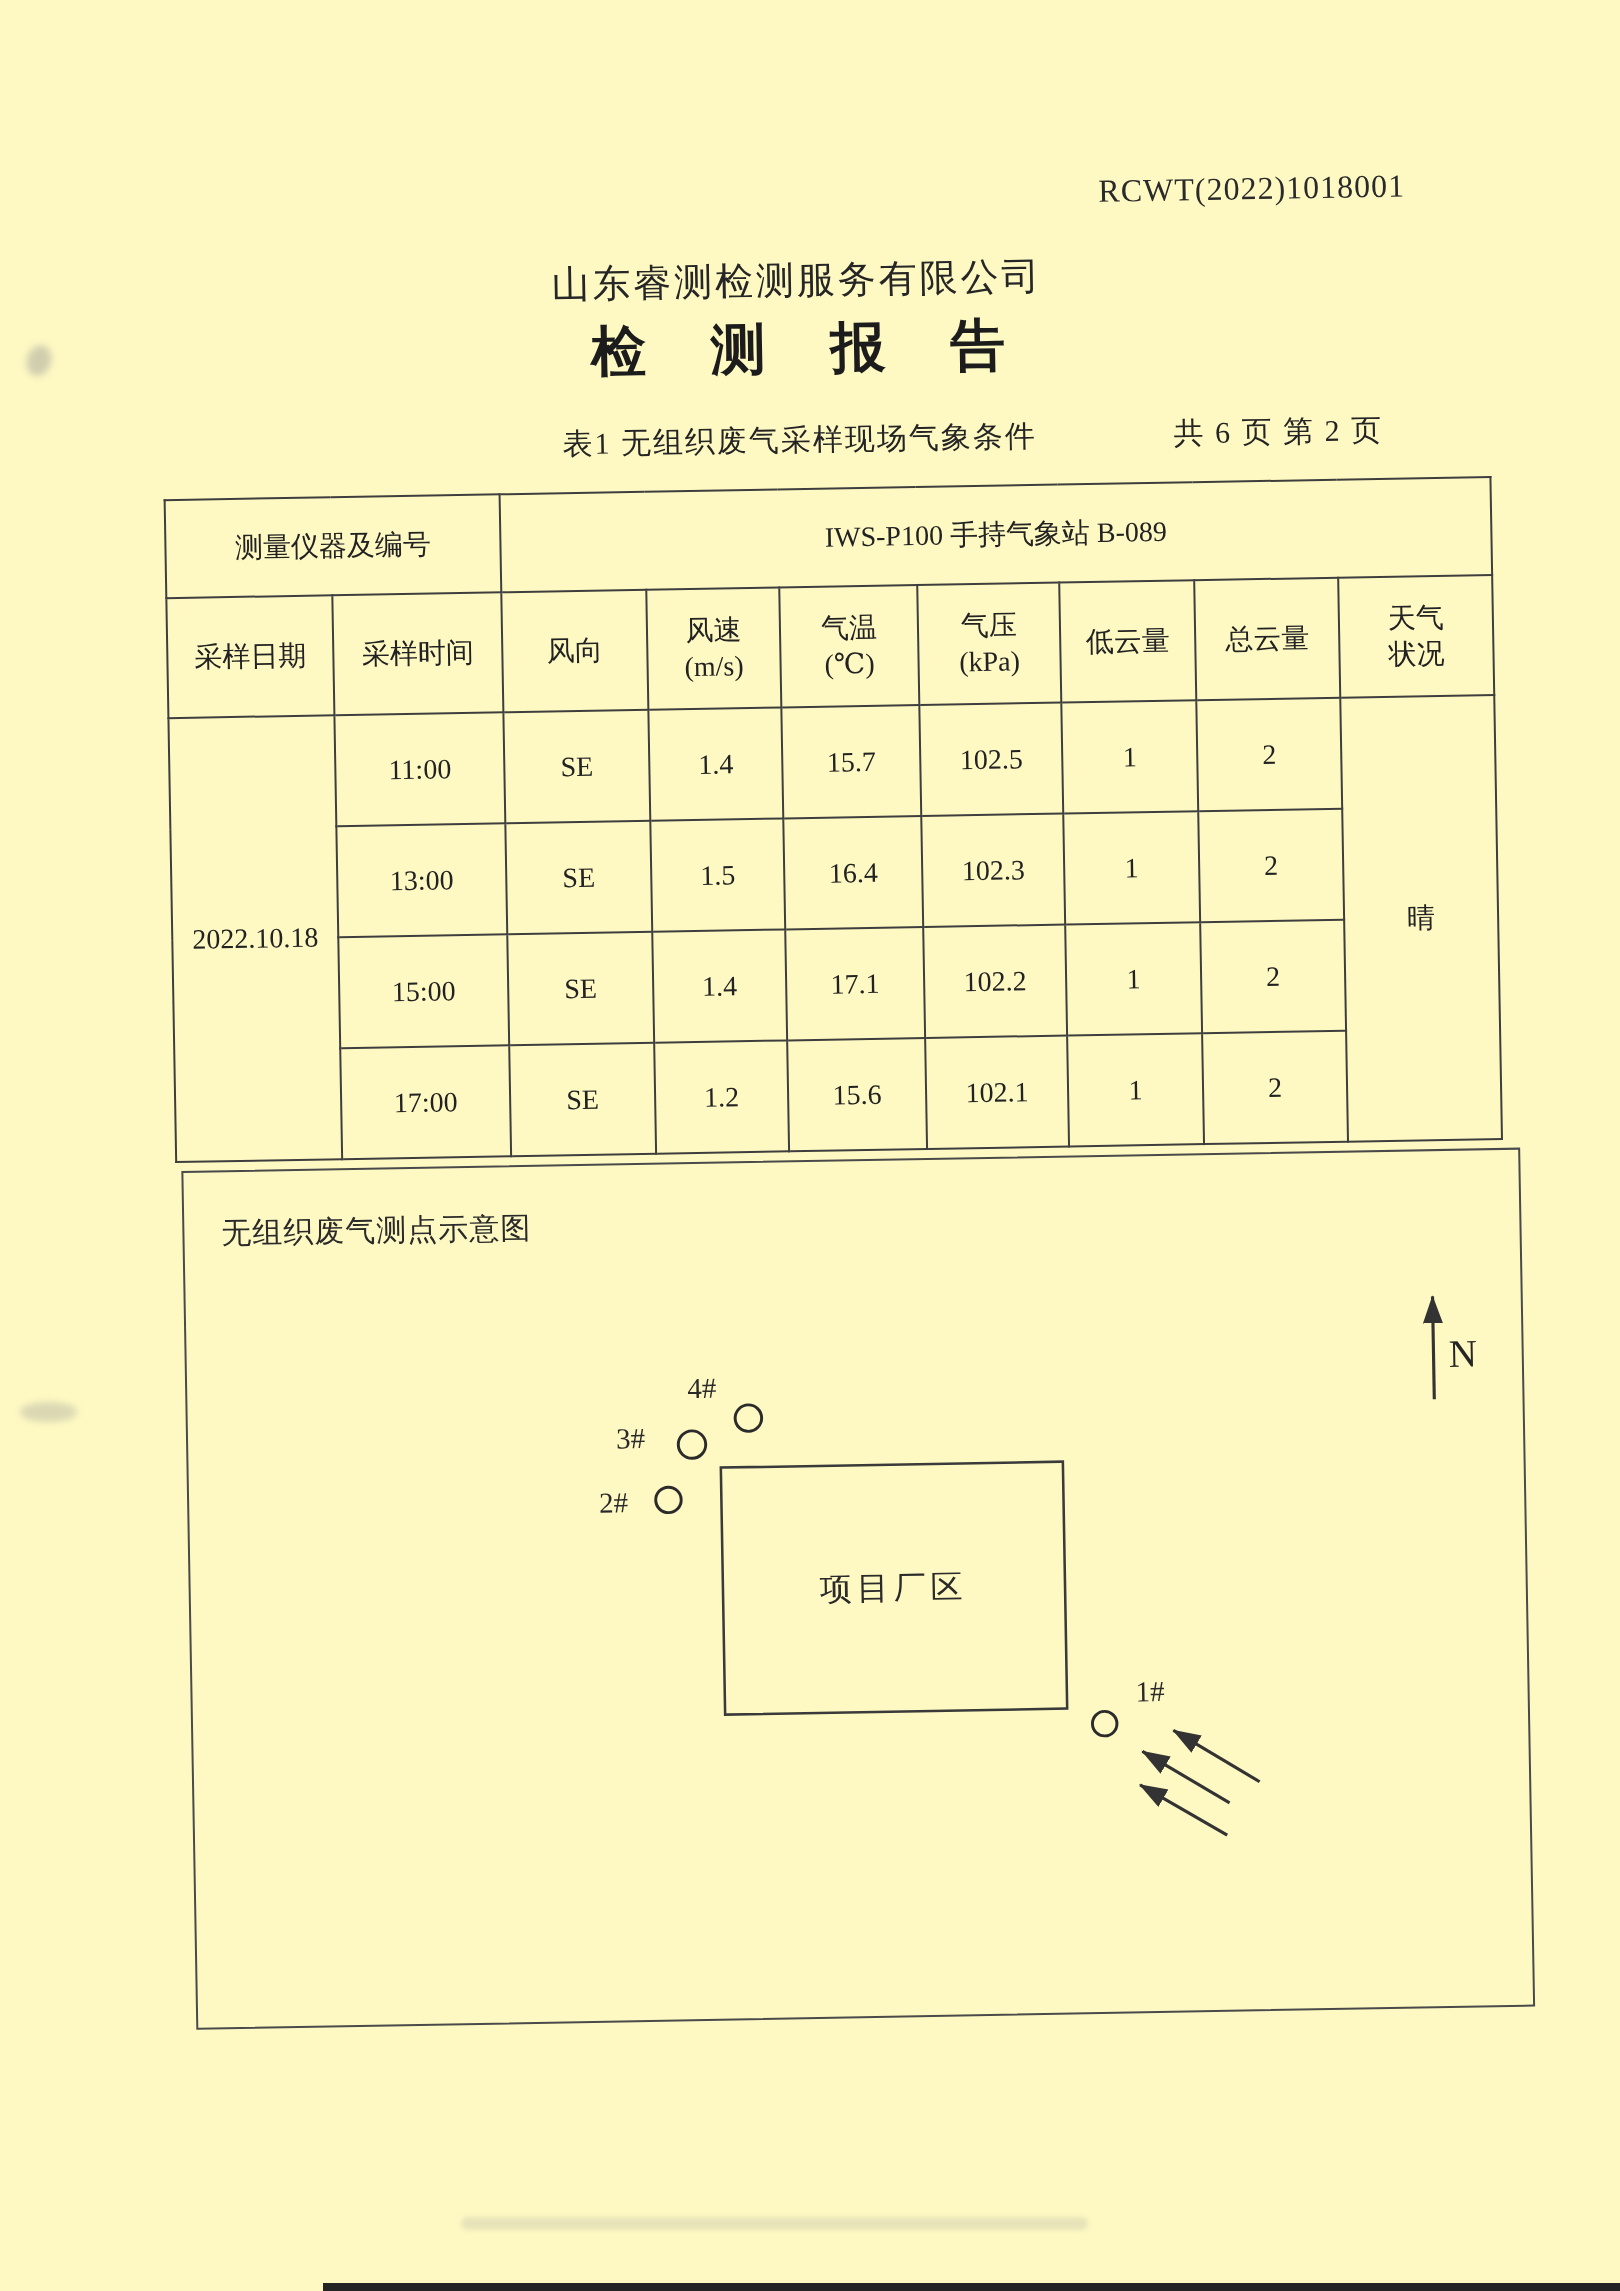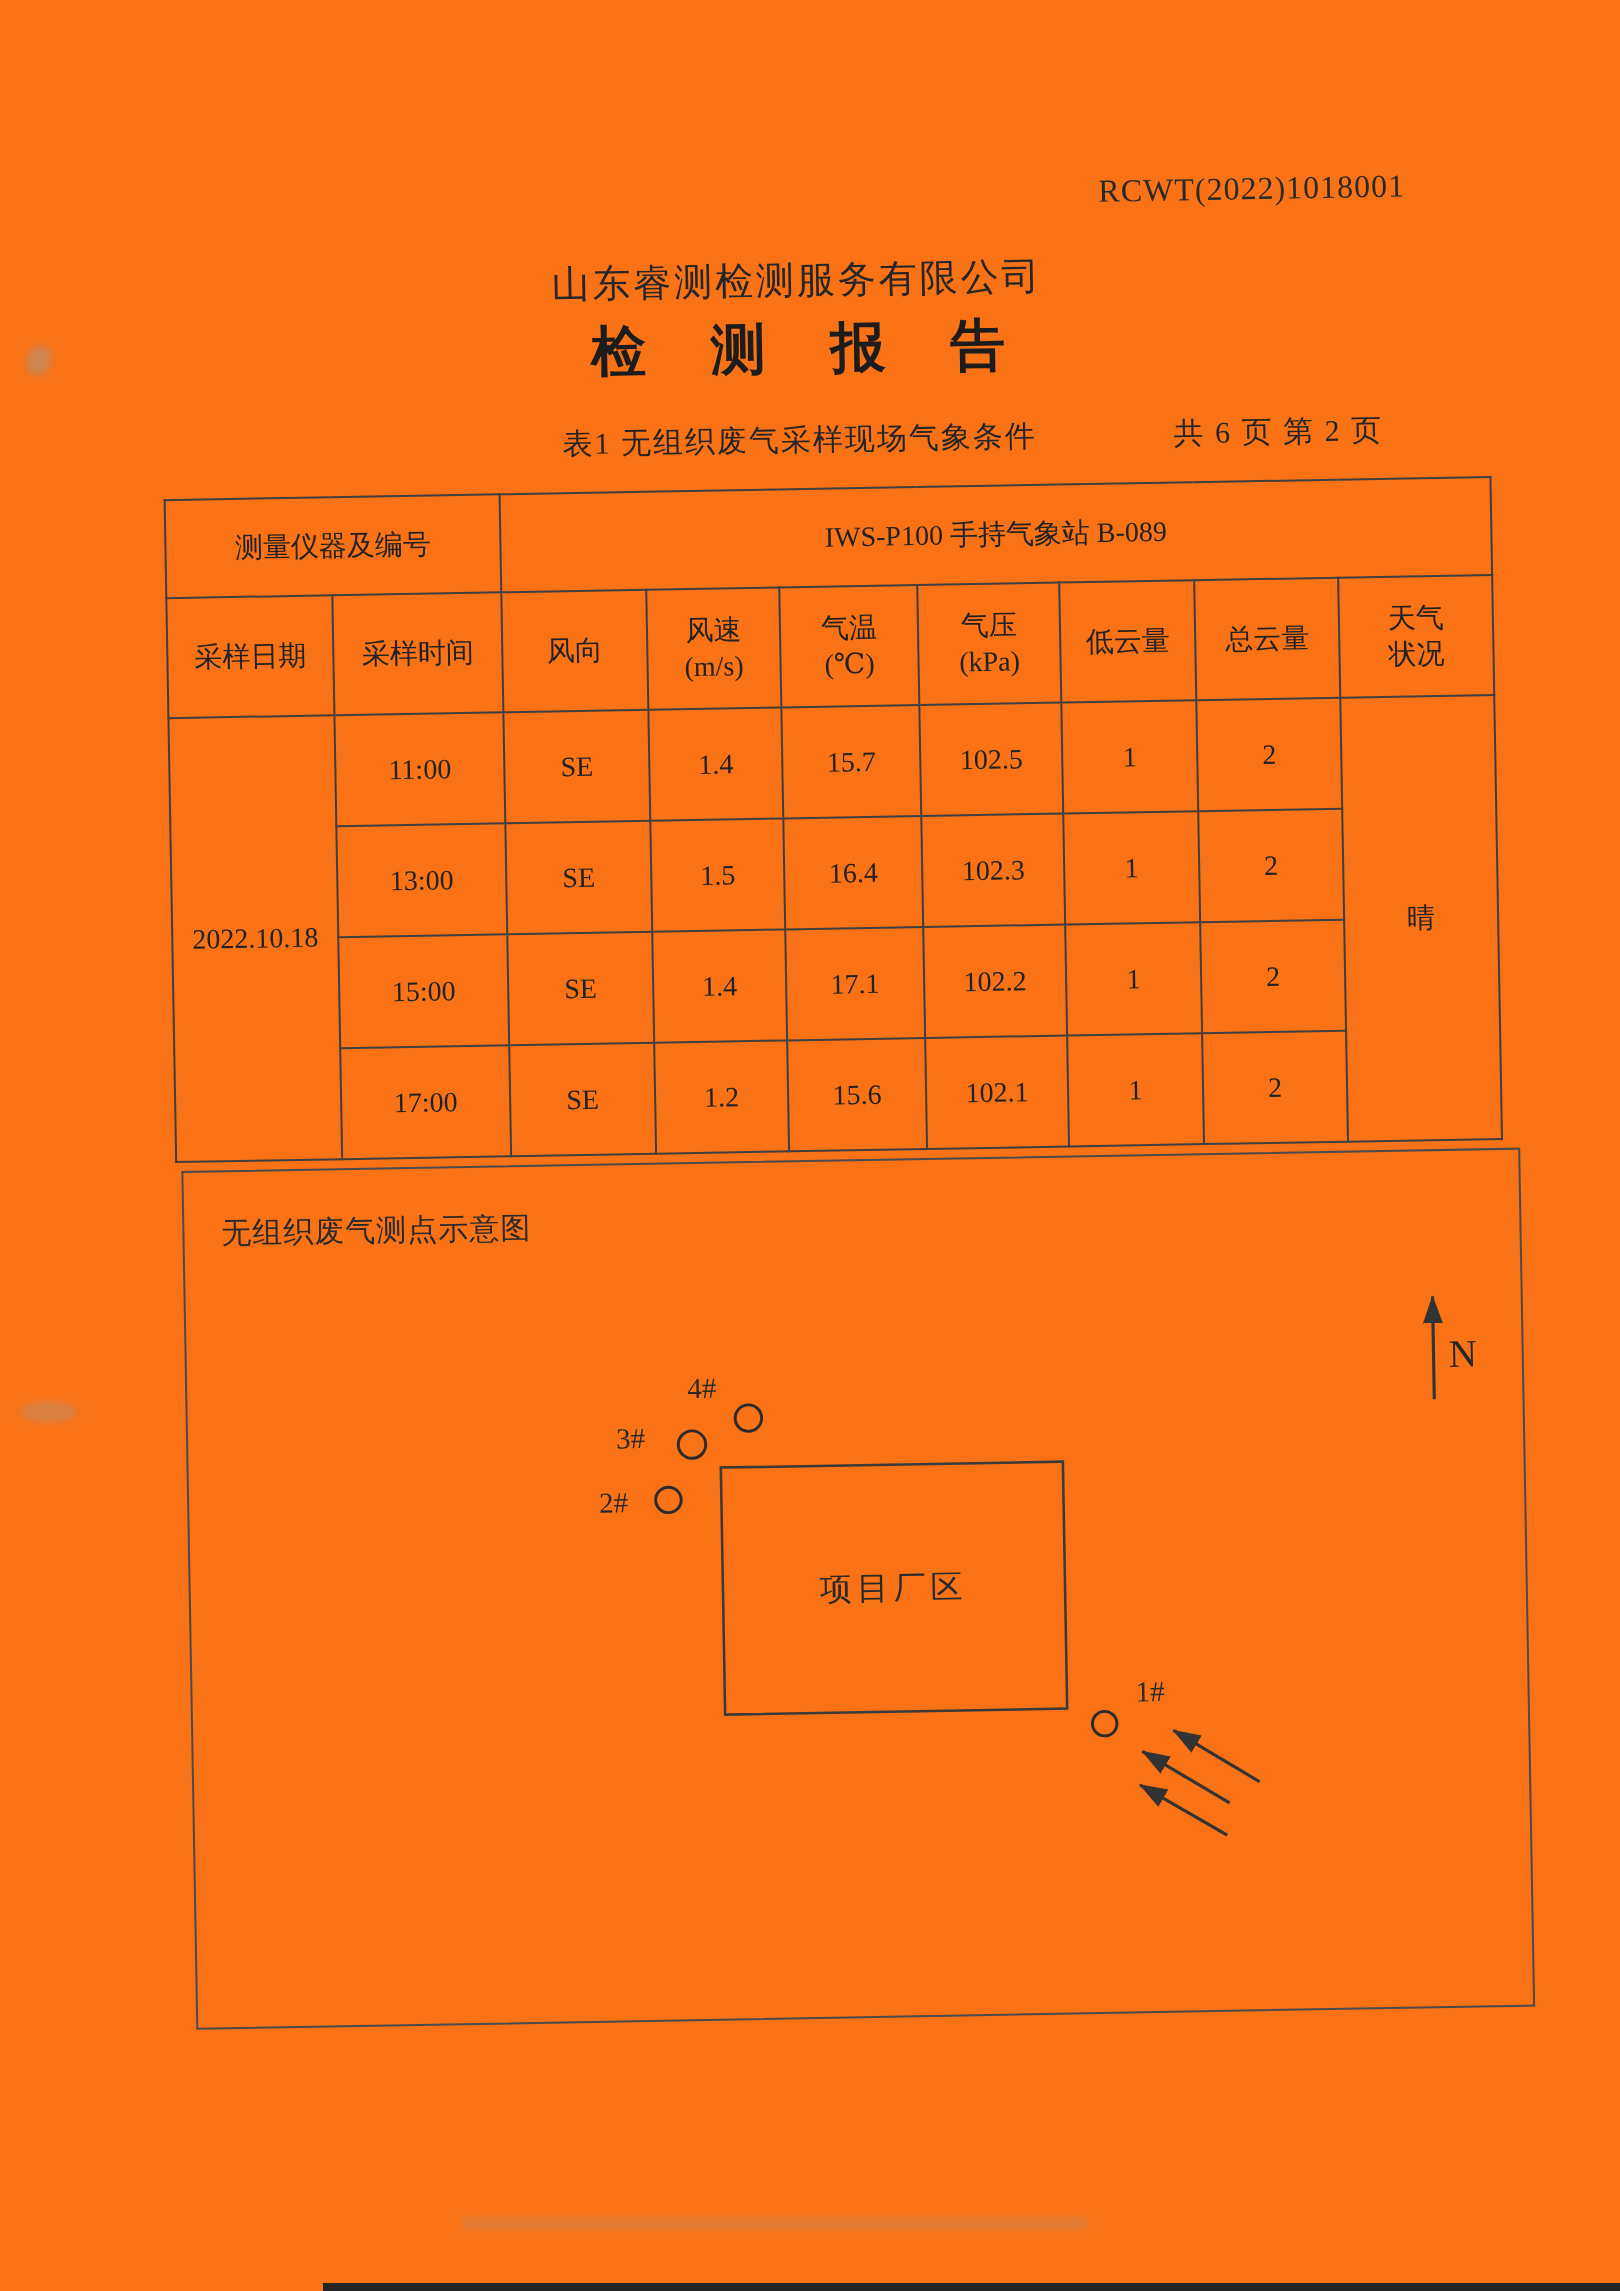--- a/index.html
+++ b/index.html
@@ -1,19 +1,19 @@
 <!DOCTYPE html>
 <html><head>
 <meta charset="utf-8">
 <style>
   html,body{margin:0;padding:0;background:#ffffff;}
   .sheet{
     position:relative;
     width:1620px;height:2292px;
-    background:#f97316;
+    background:#fef9c3;
     overflow:hidden;
     font-family:"Liberation Serif","DejaVu Serif",serif;
     color:#1f1f1f;
   }
   .content{
     position:absolute;inset:0;
     transform:rotate(-1deg);
     transform-origin:50% 45%;
   }
   .report-no{

